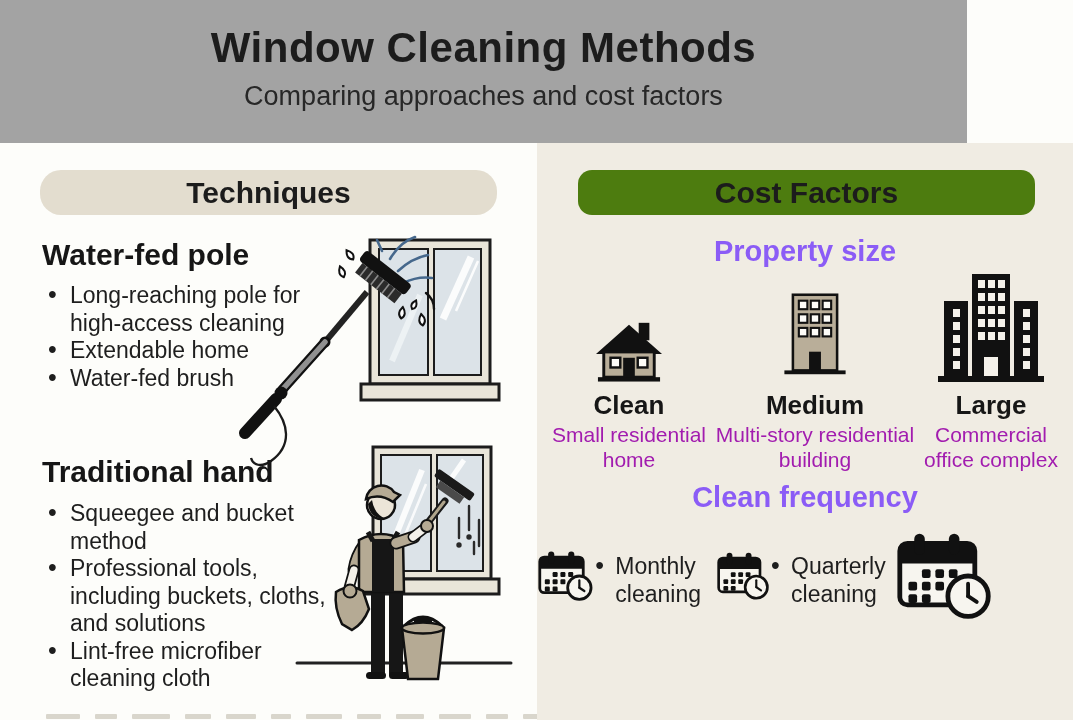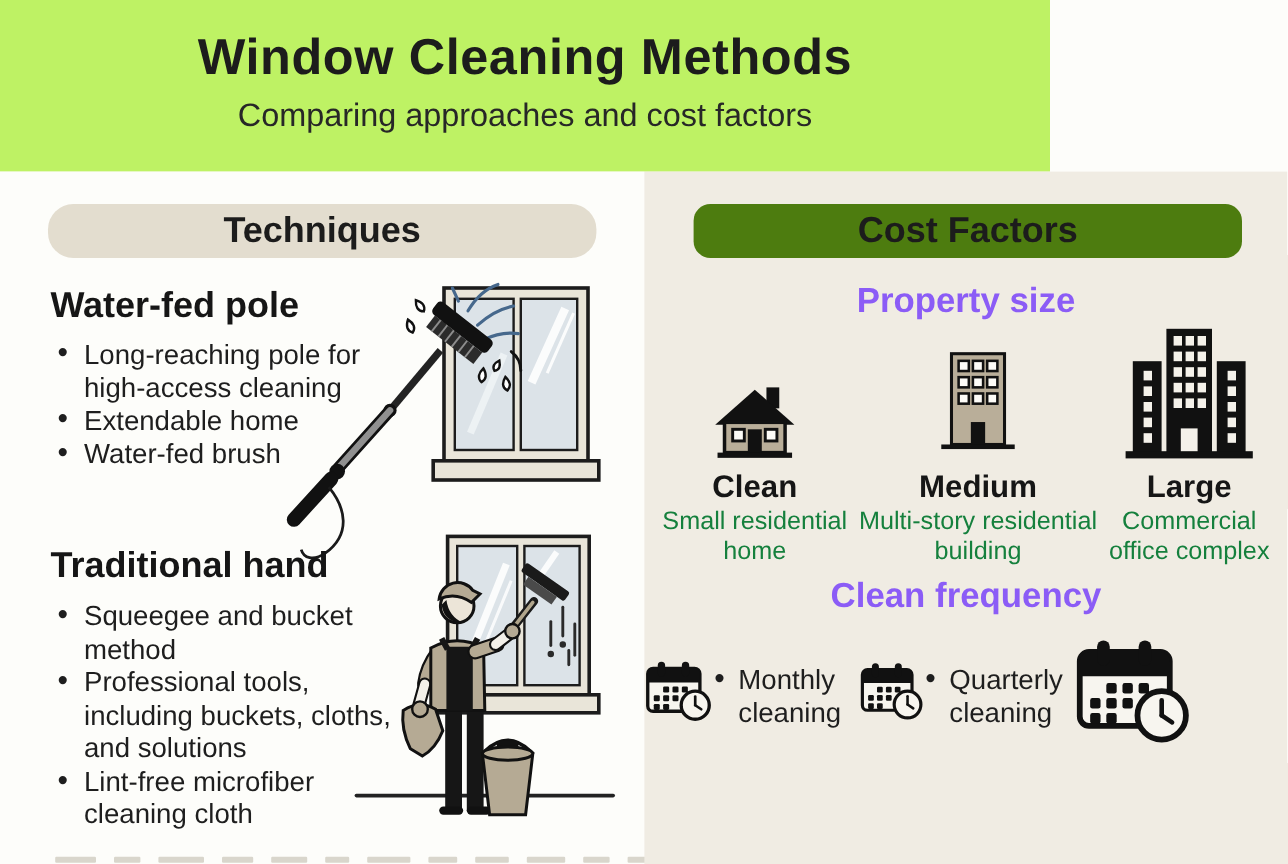--- a/index.html
+++ b/index.html
@@ -2,21 +2,21 @@
 <html><head>
 <meta charset="utf-8">
 <style>
   html,body{margin:0;padding:0;background:#fff;}
   .canvas{
     position:relative;width:1073px;height:720px;overflow:hidden;
     font-family:"Liberation Sans","DejaVu Sans",sans-serif;color:#1d1d1d;
     background:#fdfdfa;
   }
   
-  .header{position:absolute;top:0;left:0;width:875px;height:143px;background:#bef264;text-align:center;}
+  .header{position:absolute;top:0;left:0;width:967px;height:143px;background:#a3a3a3;text-align:center;}
   .title{margin:0;padding-top:24px;font-size:42px;font-weight:700;letter-spacing:.5px;color:#1c1c1c;}
   .subtitle{margin:0;padding-top:9px;font-size:27px;font-weight:400;color:#272727;}
   
   .panel-left{position:absolute;top:143px;left:0;width:537px;height:577px;background:#fdfdfa;}
   .panel-right{position:absolute;top:143px;left:537px;width:536px;height:577px;background:#f0ece3;}
   .pill{position:absolute;top:27px;height:45px;width:457px;border-radius:14px;
         display:flex;align-items:center;justify-content:center;
         font-size:30px;font-weight:700;color:#1c1c1c;}
   .pill-left{left:40px;background:#e3ddcf;border-radius:21px;}
   .pill-right{left:41px;background:#4d7c0f;}
@@ -36,21 +36,21 @@
   .rp-heading{position:absolute;left:0;width:536px;margin:0;text-align:center;font-size:29px;font-weight:700;color:#8b5cf6;}
   .ps-heading{top:92px;}
   .cf-heading{top:338px;}
   .ps-row{position:absolute;top:133px;left:6px;width:524px;display:flex;justify-content:space-between;}
   .ps-col{display:flex;flex-direction:column;align-items:center;}
   .ps-col-small{width:172px;}
   .ps-col-medium{width:200px;}
   .ps-col-large{width:152px;}
   .icon-box{height:107px;display:flex;align-items:flex-end;justify-content:center;}
   .ps-label{margin-top:7px;font-size:26px;font-weight:700;color:#161616;}
-  .ps-desc{margin-top:2px;font-size:21px;line-height:24.5px;text-align:center;color:#15803d;}
+  .ps-desc{margin-top:2px;font-size:21px;line-height:24.5px;text-align:center;color:#a21caf;}
   .cf-row{position:absolute;top:388px;left:0;width:536px;display:flex;justify-content:space-around;}
   .cf-col{width:178px;display:flex;flex-direction:row;align-items:center;}
   .cf-label{margin-top:8px;max-width:120px;font-size:23px;line-height:28px;color:#1e1e1e;position:relative;padding-left:20px;text-align:left;}
   .cf-label::before{content:"\2022";position:absolute;left:0;top:-1px;font-size:25px;}
   
   .remnant{position:absolute;bottom:1px;left:46px;display:flex;gap:15px;}
   .remnant span{display:block;height:5px;background:#d9d6cc;border-radius:1px;}
 </style>
 </head>
 <body>

